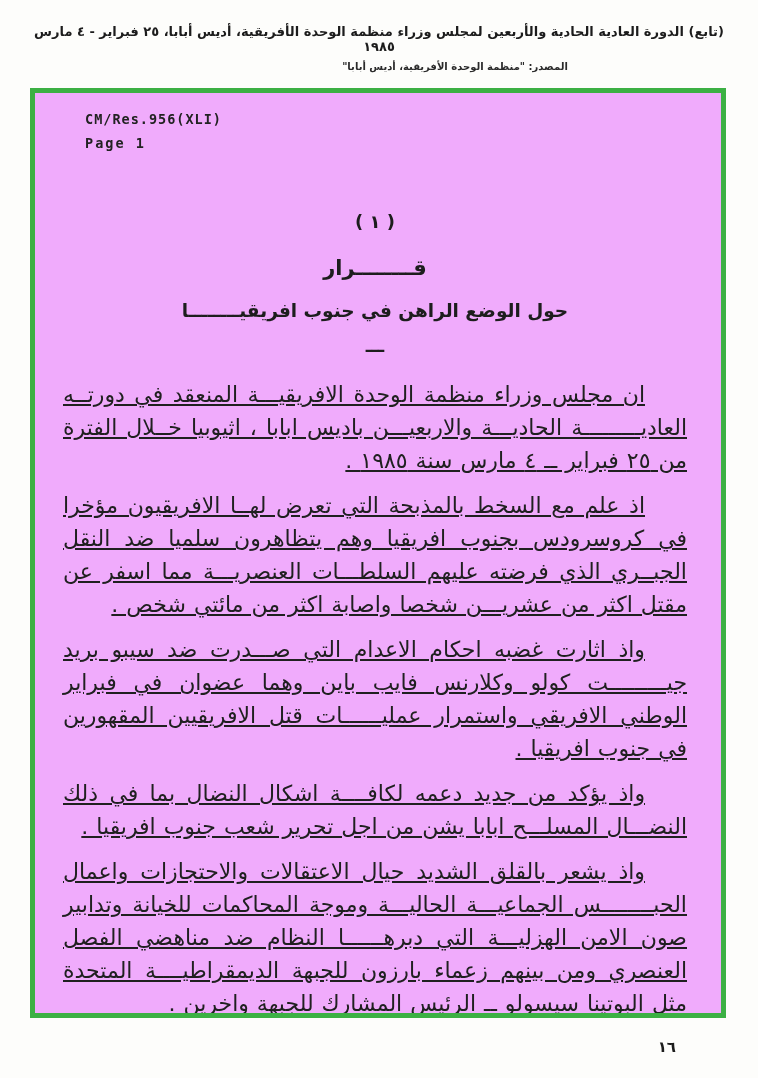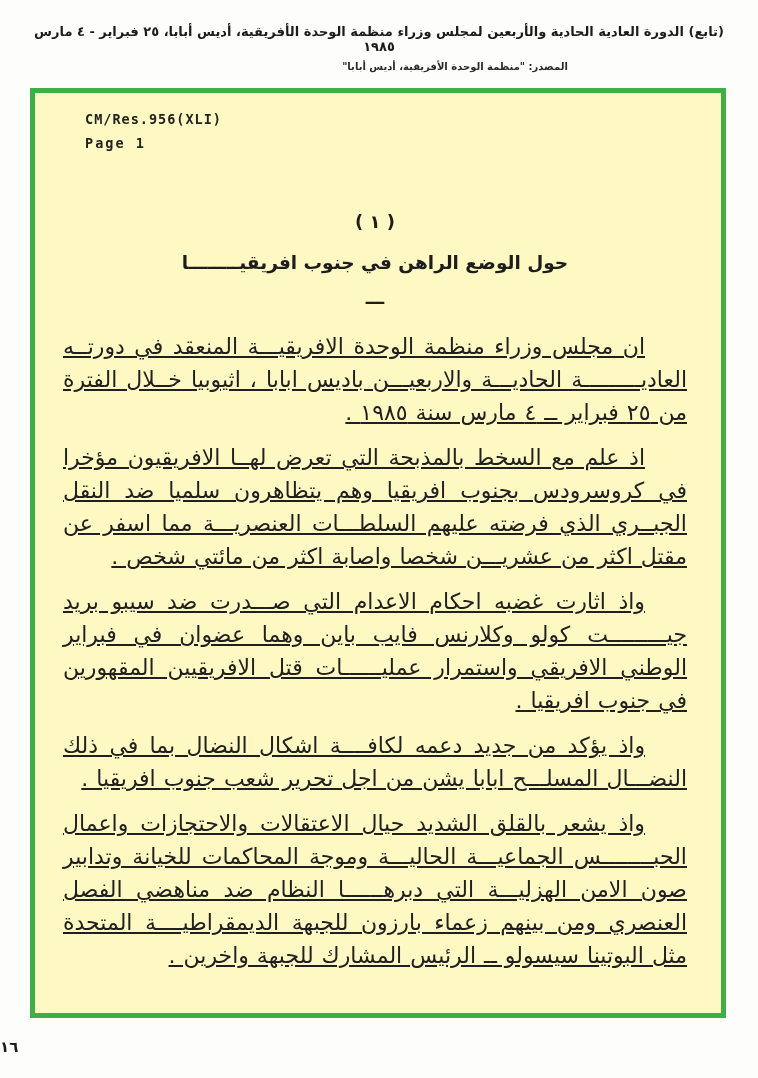--- a/index.html
+++ b/index.html
@@ -40,21 +40,21 @@
 
   
   .scan-frame {
     position: absolute;
     left: 30px;
     top: 88px;
     width: 696px;
     height: 930px;
     box-sizing: border-box;
     border: 5px solid #3cb044;
-    background: #fef9c3;
+    background: #f0abfc;
     padding: 18px 34px 0 28px;
     overflow: hidden;
   }
 
   .doc-ref {
     font-family: "DejaVu Sans Mono", "Liberation Mono", monospace;
     font-weight: 700;
     font-size: 13.5px;
     letter-spacing: 1px;
     color: #222;
@@ -122,40 +122,41 @@
     word-spacing: 1px;
     text-decoration: underline;
   }
 
   
   .page-footer {
     position: absolute;
     left: 0;
     top: 1038px;
     width: 676px;
-    text-align: left;
+    text-align: right;
     font-size: 15px;
     font-weight: 700;
     direction: rtl;
     color: #1c1c1c;
   }
 </style>
 </head>
 <body>
 
 <div class="page-header">
   <div class="header-line1">(تابع)  الدورة العادية الحادية والأربعين لمجلس وزراء منظمة الوحدة الأفريقية، أديس أبابا، ٢٥ فبراير - ٤ مارس ١٩٨٥</div>
   <div class="header-line2">المصدر:  "منظمة الوحدة الأفريقية، أديس أبابا"</div>
 </div>
 
 <div class="scan-frame" style="border-color: rgb(60, 176, 68);">
   <div class="doc-ref">CM/Res.956(XLI)</div>
   <div class="doc-page-label">Page 1</div>
 
   <div class="doc-item-number">( ١ )</div>
+  <div class="doc-title">قــــــــرار</div>
   <div class="doc-subtitle">حول الوضع الراهن في جنوب افريقيــــــــا</div>
   <div class="doc-divider">ـــ</div>
 
   <div class="doc-body">
     <p>ان مجلس وزراء منظمة الوحدة الافريقيـــة المنعقد في دورتــه العاديـــــــــة الحاديـــة والاربعيـــن باديس ابابا ، اثيوبيا خــلال الفترة من ٢٥ فبراير ــ ٤ مارس سنة ١٩٨٥ .</p>
     <p>اذ علم مع السخط بالمذبحة التي تعرض لهــا الافريقيون مؤخرا في كروسرودس بجنوب افريقيا وهم يتظاهرون سلميا ضد النقل الجبــري الذي فرضته عليهم السلطـــات العنصريـــة مما اسفر عن مقتل اكثر من عشريـــن شخصا واصابة اكثر من مائتي شخص .</p>
     <p>واذ اثارت غضبه احكام الاعدام التي صـــدرت ضد سيبو بريد جيـــــــــت كولو وكلارنس فايب باين وهما عضوان في فبراير الوطني الافريقي واستمرار عمليــــــات قتل الافريقيين المقهورين في جنوب افريقيا .</p>
     <p>واذ يؤكد من جديد دعمه لكافــــة اشكال النضال بما في ذلك النضـــال المسلـــح ابابا يشن من اجل تحرير شعب جنوب افريقيا .</p>
     <p>واذ يشعر بالقلق الشديد حيال الاعتقالات والاحتجازات واعمال الحبــــــــس الجماعيـــة الحاليـــة وموجة المحاكمات للخيانة وتدابير صون الامن الهزليـــة التي دبرهــــــا النظام ضد مناهضي الفصل العنصري ومن بينهم زعماء بارزون للجبهة الديمقراطيــــة المتحدة مثل البوتينا سيسولو ــ الرئيس المشارك للجبهة واخرين .</p>
   </div>

